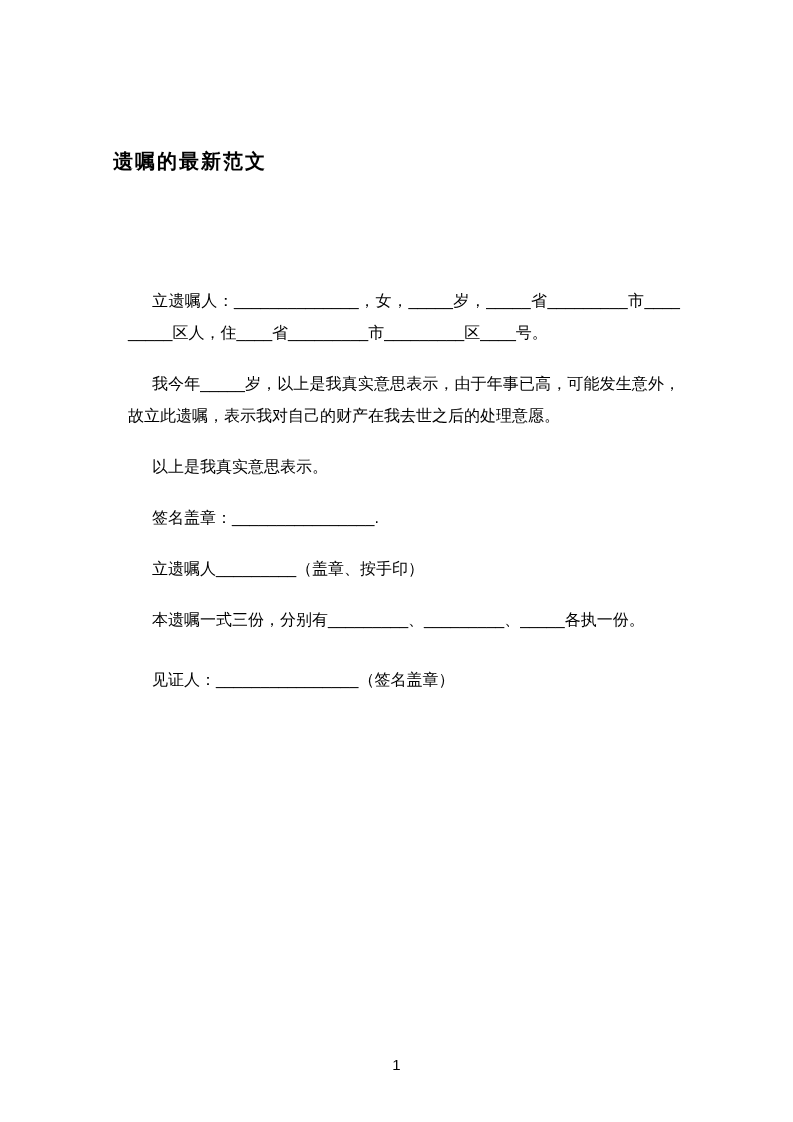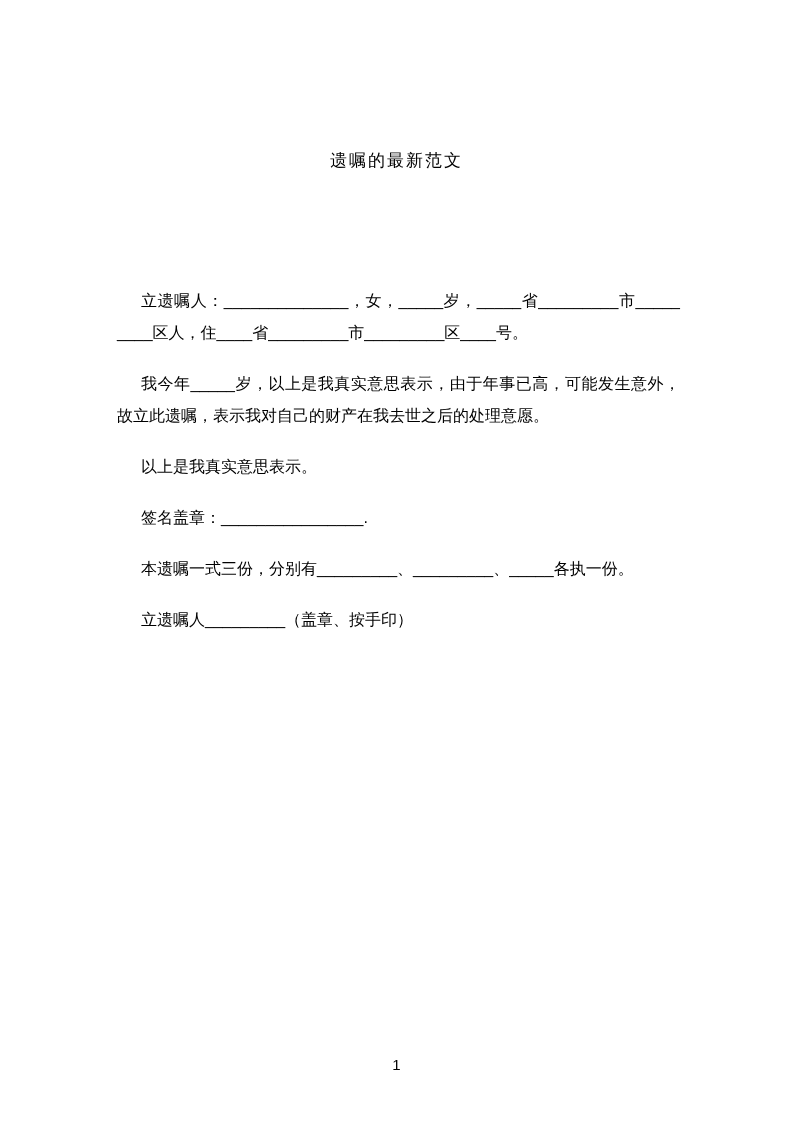--- a/index.html
+++ b/index.html
@@ -14,28 +14,28 @@
     margin: 0 auto;
     background: #ffffff;
     box-sizing: border-box;
     padding: 145px 113px 0 113px;
     font-family: "Liberation Sans", "DejaVu Sans", sans-serif;
     color: #000000;
     overflow: hidden;
   }
   .doc-title {
     margin: 0 0 108px 0;
-    font-size: 17px;
+    font-size: 20px;
     line-height: 32px;
-    font-weight: normal;
-    text-align: center;
+    font-weight: bold;
+    text-align: left;
     letter-spacing: 2px;
   }
   .para {
-    margin: 0 0 19px 4px;
+    margin: 0 0 19px 15px;
     font-size: 16px;
     line-height: 32px;
     text-indent: 24px;
     text-align: justify;
     word-break: break-all;
   }
   .para.gap-before {
     margin-top: 28px;
   }
   .page-number {
@@ -58,20 +58,21 @@
   <p class="para">立遗嘱人：______________，女，_____岁，_____省_________市_________区人，住____省_________市_________区____号。</p>
 
   <p class="para">我今年_____岁，以上是我真实意思表示，由于年事已高，可能发生意外，故立此遗嘱，表示我对自己的财产在我去世之后的处理意愿。</p>
 
 
 
   <p class="para">以上是我真实意思表示。</p>
 
   <p class="para">签名盖章：________________.</p>
 
+  <p class="para">立遗嘱人_________（盖章、按手印）</p>
+
   <p class="para">本遗嘱一式三份，分别有_________、_________、_____各执一份。</p>
 
-  <p class="para">立遗嘱人_________（盖章、按手印）</p>
-
+  <p class="para gap-before">见证人：________________（签名盖章）</p>
 
   <div class="page-number">1</div>
 
 </div>
 
 </body></html>

